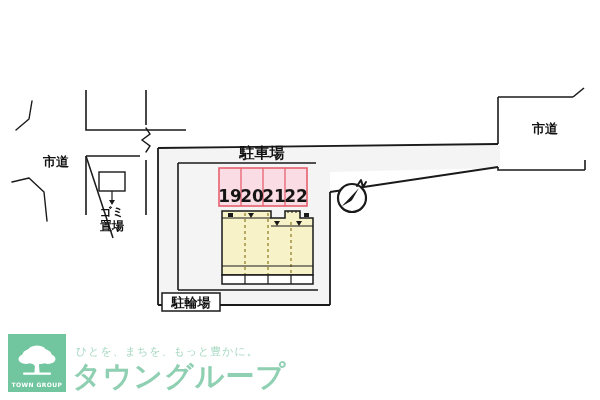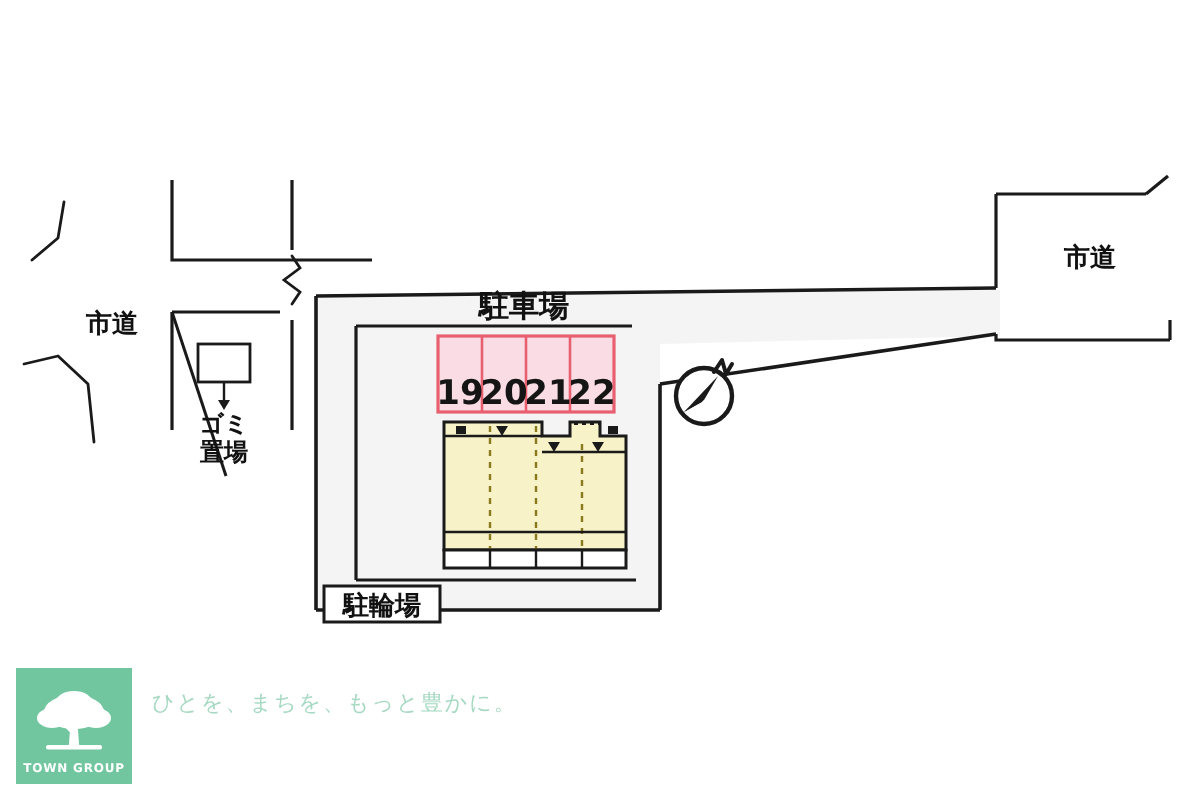--- a/index.html
+++ b/index.html
@@ -206,13 +206,14 @@
         <path d="M18.6 14 L21.4 14 L22.6 30 L17.4 30 Z"></path>
         <path d="M20 20 L27 15.5 L21.2 22 Z"></path>
         <path d="M20 22 L12.5 17.5 L18.8 24 Z"></path>
         <rect x="6" y="29.5" width="28" height="2.2" rx="1"></rect>
       </g>
     </svg>
     <div id="logo-mark-text">TOWN GROUP</div>
   </div>
 
   <div id="brand-tagline" class="jp">ひとを、まちを、もっと豊かに。</div>
+  <div id="brand-name" class="jp">タウングループ</div>
 </div>
 
 </body></html>

